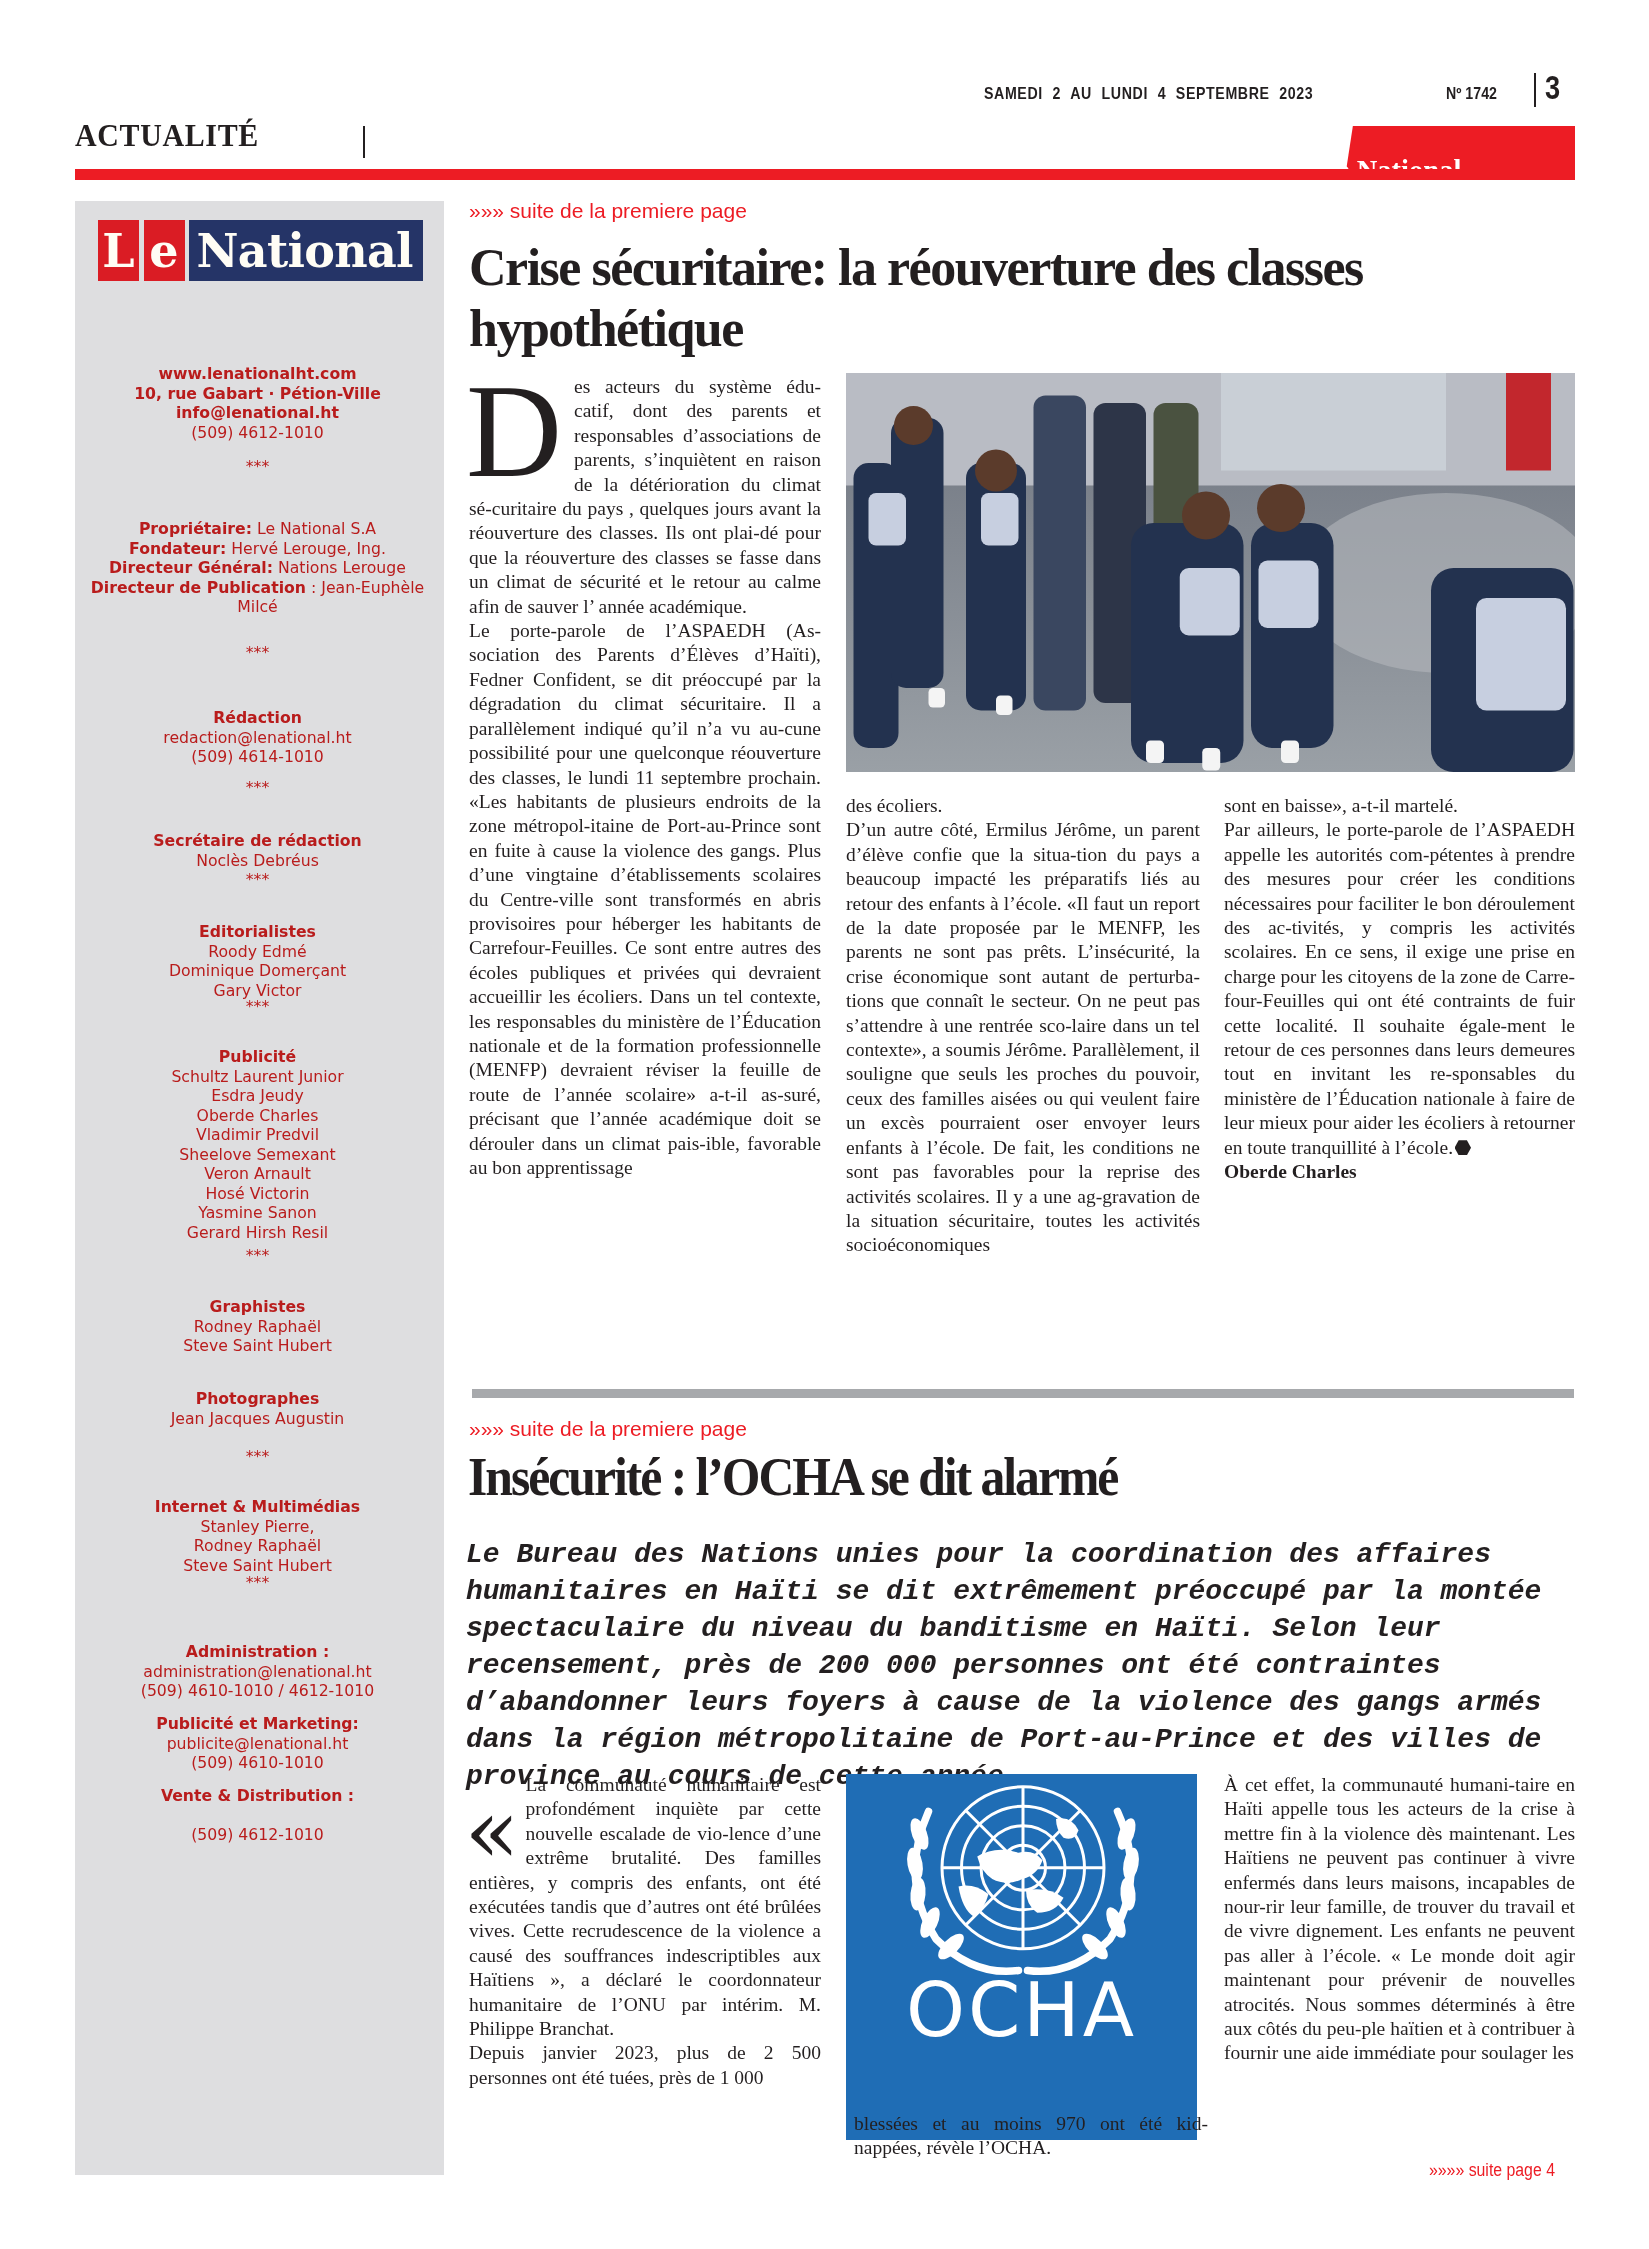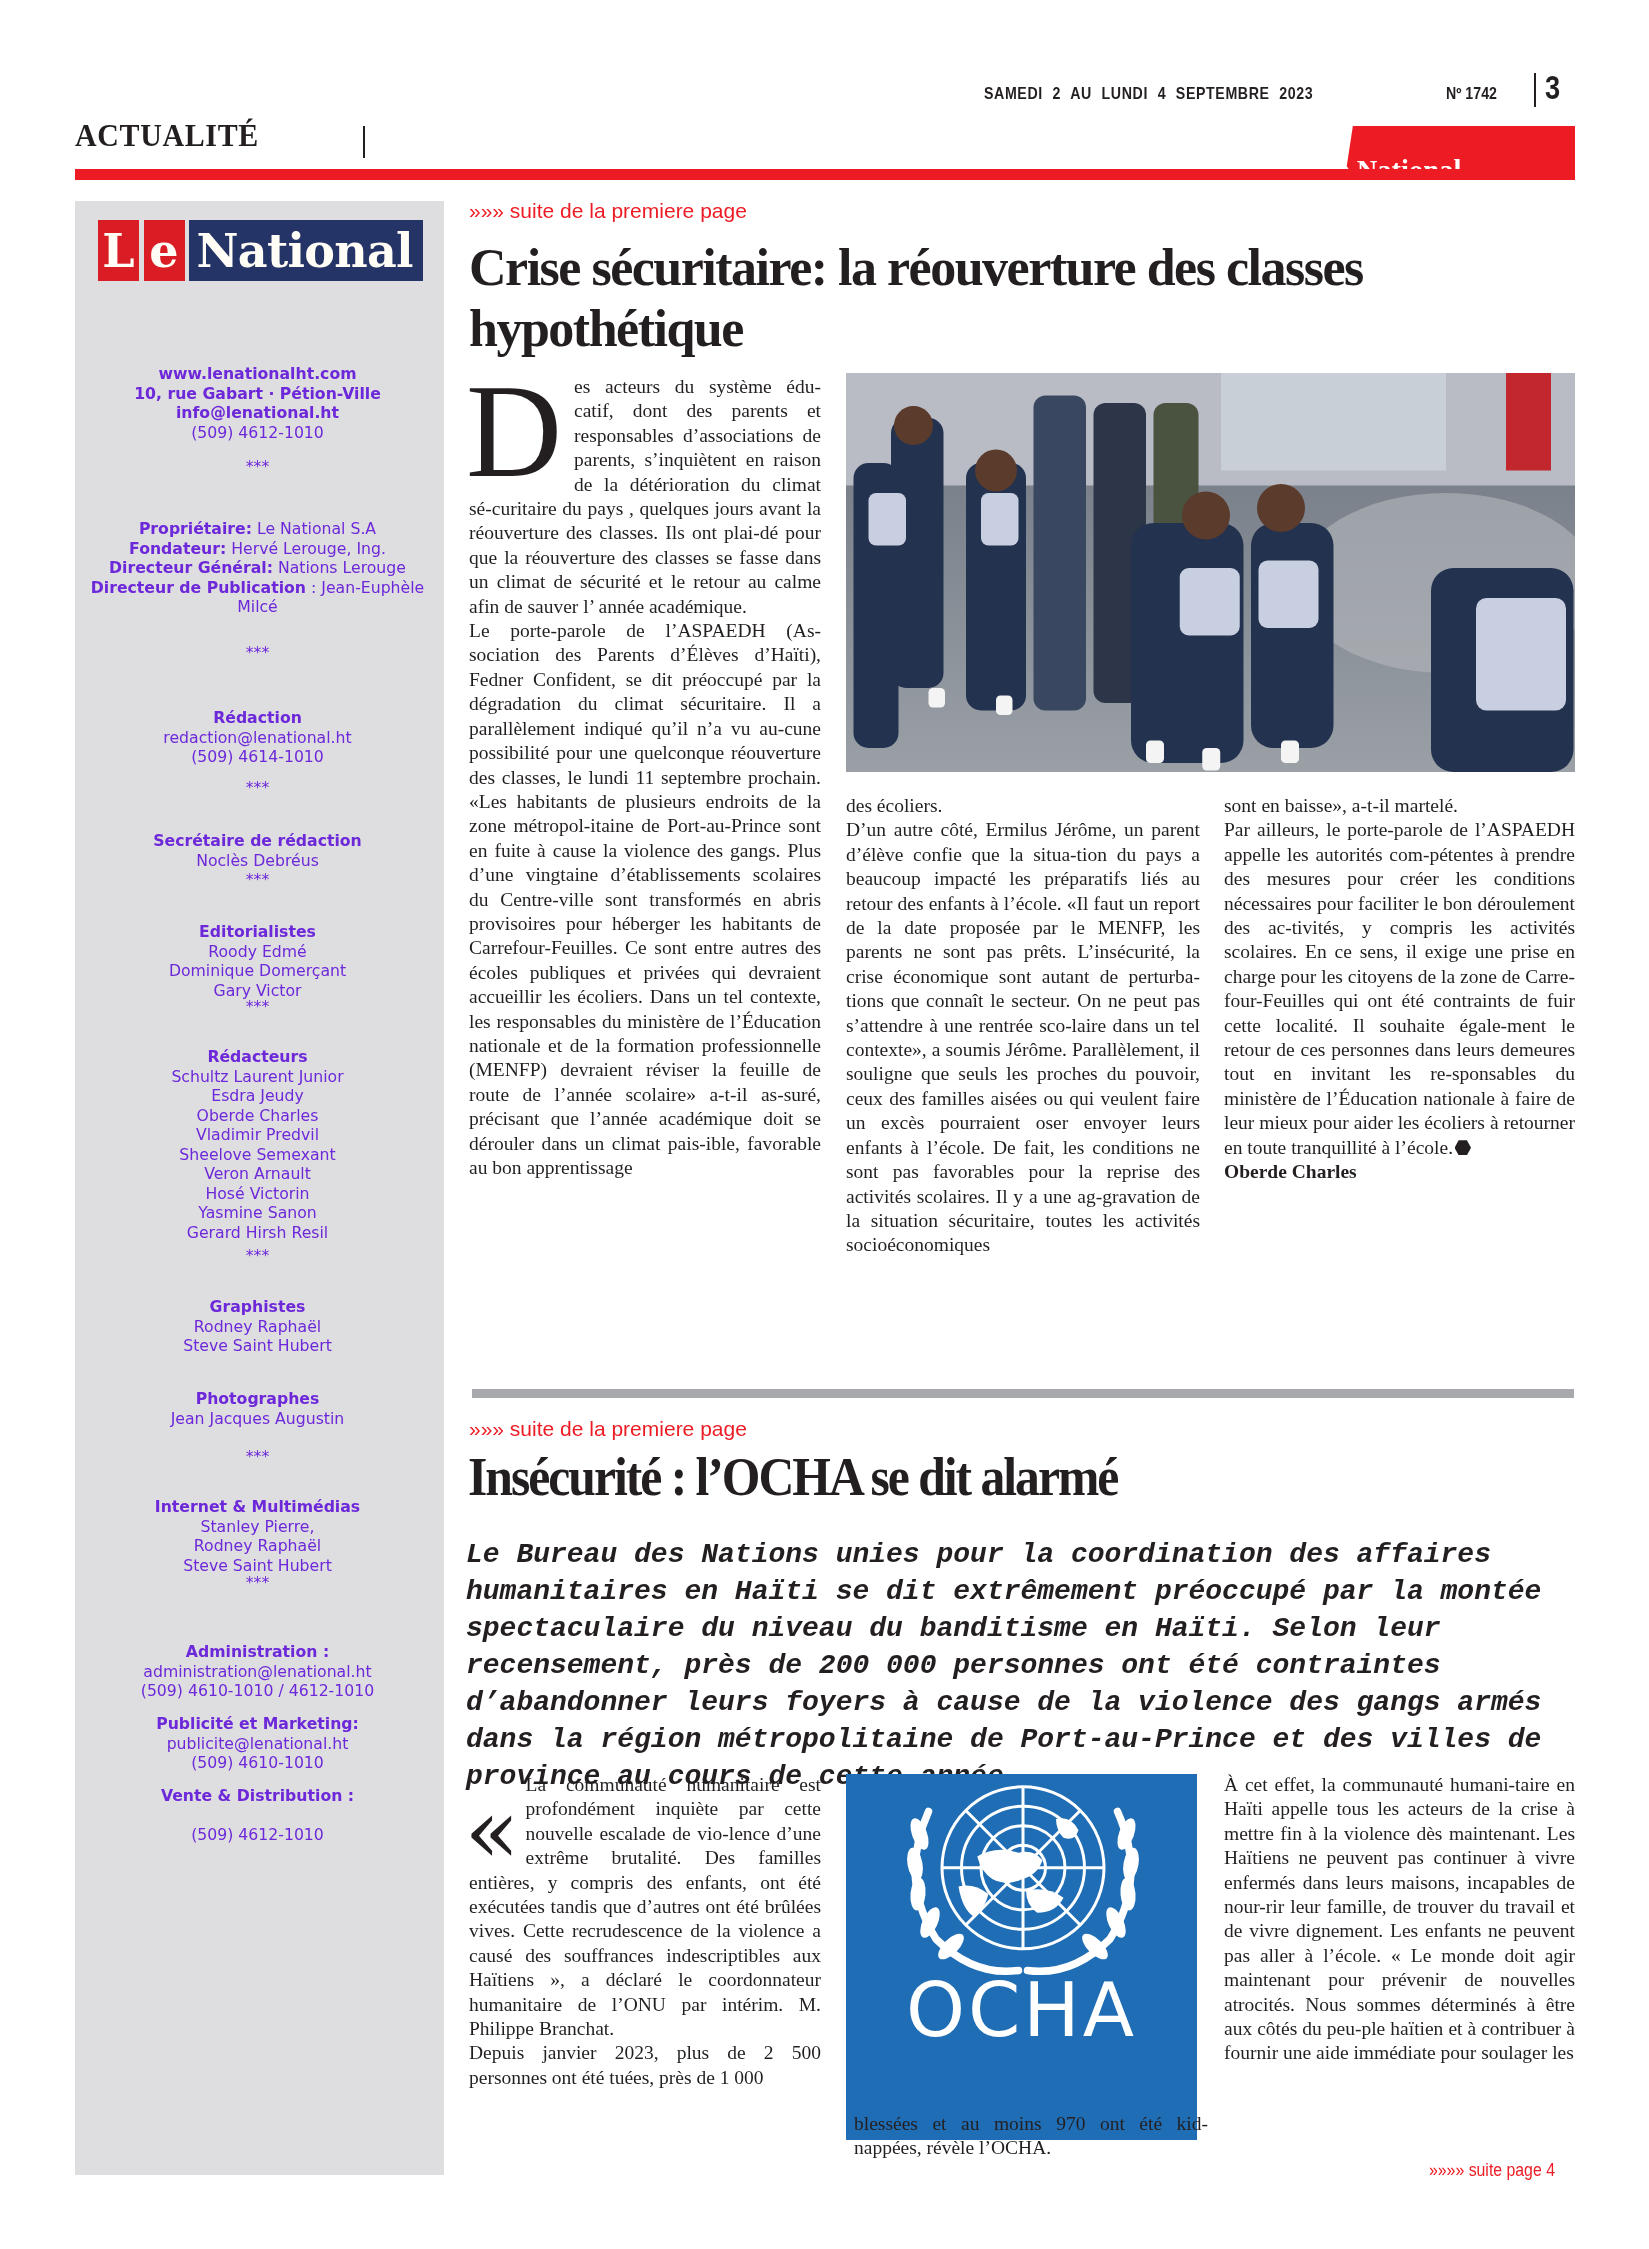--- a/index.html
+++ b/index.html
@@ -16,21 +16,21 @@
   .hdr-red-rule { position: absolute; left: 75px; top: 169px; width: 1500px; height: 10.5px; background: #ed1c24; }
   .hdr-red-tab { position: absolute; left: 1346px; top: 126px; width: 229px; height: 45px; background: #ed1c24; clip-path: polygon(3% 0, 100% 0, 100% 100%, 0 100%); }
   .hdr-brand { position: absolute; left: 1318px; top: 130px; font-family: "Liberation Serif", serif; font-weight: bold; font-size: 28.5px; color: #ffffff; white-space: nowrap; margin-top: 25px; }
 
   
   .sidebar { position: absolute; left: 75px; top: 201px; width: 369px; height: 1974px; background: #dedee0; }
   .logo { position: absolute; display: flex; gap: 4.5px; height: 61px; }
   .logo .box-r { background: #da1c24; width: 41px; height: 61px; display: flex; align-items: center; justify-content: center; color: #fffdf5; font-family: "DejaVu Serif", serif; font-weight: bold; font-size: 46px; line-height: 1; }
   .logo .box-b { background: #253467; height: 61px; padding: 0 10.5px 0 7.5px; display: flex; align-items: center; color: #fffdf5; font-family: "DejaVu Serif", serif; font-weight: bold; font-size: 46px; line-height: 1; letter-spacing: -0.7px; }
   .logo-top { left: 23px; top: 19px; }
-  .mast { position: absolute; left: 0; width: 365px; text-align: center; font-family: "DejaVu Sans", sans-serif; font-size: 15.7px; line-height: 19.5px; color: #6d28d9; }
+  .mast { position: absolute; left: 0; width: 365px; text-align: center; font-family: "DejaVu Sans", sans-serif; font-size: 15.7px; line-height: 19.5px; color: #b91c1c; }
   .mast b { font-weight: bold; }
 
   
   .kicker { position: absolute; font-family: "Liberation Sans", sans-serif; font-size: 21px; color: #ed1c24; white-space: nowrap; }
   .col { position: absolute; font-family: "Liberation Serif", serif; font-size: 19.5px; line-height: 24.4px; text-align: justify; color: #231f20; hyphens: manual; }
   .col p { margin: 0; }
 
   
   .a1-title { position: absolute; left: 469px; top: 237px; width: 1110px; font-family: "Liberation Serif", serif; font-weight: bold; font-size: 52px; line-height: 61px; letter-spacing: -1.5px; color: #231f20; }
   .dropcap { float: left; font-family: "Liberation Serif", serif; font-size: 133px; line-height: 102px; margin: 4.5px 12px -3px -3px; color: #231f20; }
@@ -107,21 +107,21 @@
   <div class="mast" style="top:721px">
     <div><b>Editorialistes</b></div>
     <div>Roody Edmé</div>
     <div>Dominique Domerçant</div>
     <div>Gary Victor</div>
   </div>
 
   <div class="mast stars" style="top:796px">***</div>
 
   <div class="mast" style="top:846px">
-    <div><b>Rédacteurs</b></div>
+    <div><b>Publicité</b></div>
     <div>Schultz Laurent Junior</div>
     <div>Esdra Jeudy</div>
     <div>Oberde Charles</div>
     <div>Vladimir Predvil</div>
     <div>Sheelove Semexant</div>
     <div>Veron Arnault</div>
     <div>Hosé Victorin</div>
     <div>Yasmine Sanon</div>
     <div>Gerard Hirsh Resil</div>
   </div>

